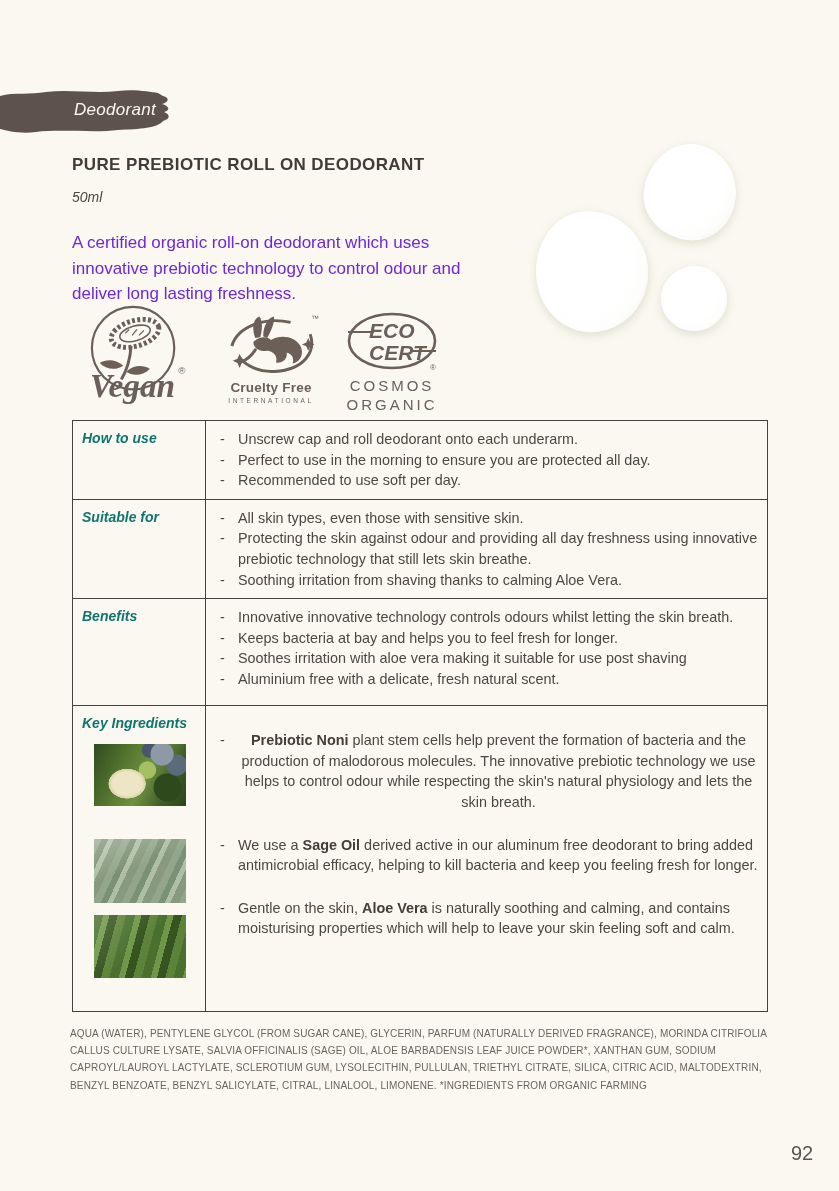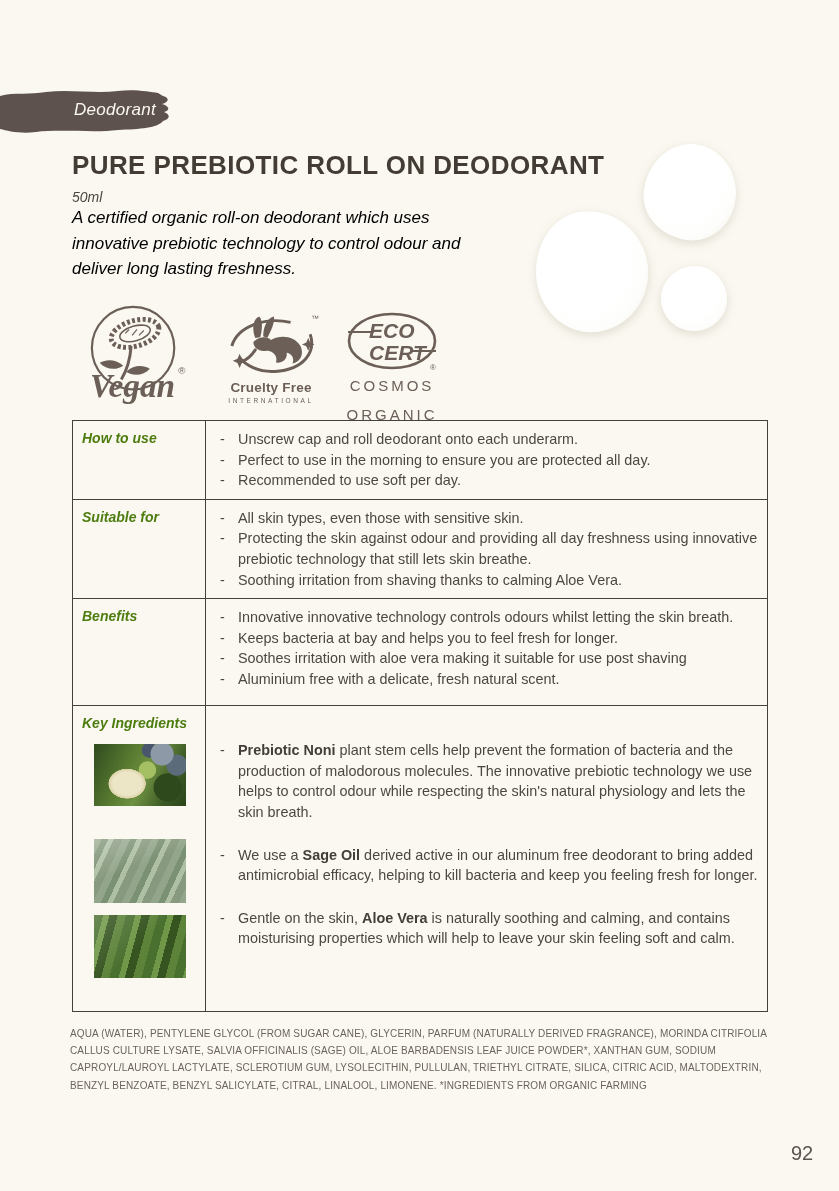--- a/index.html
+++ b/index.html
@@ -18,37 +18,37 @@
   .badge{position:absolute; left:0; top:88px; width:182px; height:48px;padding-left:16px;}
   .badge svg{position:absolute; left:0; top:0;}
   .badge-label{
     position:absolute; left:74px; top:12px; font-style:italic; font-size:17px;
     color:#FAF8F1; letter-spacing:.3px;
   }
 
   
   .title-block{position:absolute; left:72px; top:152px; width:480px;}
   .product-title{
-    font-size:26px; font-weight:700; letter-spacing:.4px; color:var(--title);
+    font-size:17px; font-weight:700; letter-spacing:.4px; color:var(--title);
     line-height:26px; white-space:nowrap;
   }
   .product-size{font-style:italic; font-size:14px; margin-top:11px; color:var(--body);}
   .product-desc{
-    font-style:italic; font-size:17px; line-height:25.5px;
-    width:412px; color:#000000;
+    margin-top:25px; font-size:17px; line-height:25.5px;
+    width:412px; color:#6d28d9;
   }
 
   
   .logos{position:absolute; left:78px; top:303px; display:flex; gap:26px; color:var(--logo);}
   .logo-block{display:flex; flex-direction:column; align-items:center;}
   .bunny-block{margin-top:9px;}
   .bunny-label{font-weight:700; font-size:13.5px; margin-top:4px; letter-spacing:.2px;}
   .bunny-sublabel{font-size:6.5px; letter-spacing:2.6px; margin-top:2px;}
   .eco-block{margin-top:9px;}
-  .eco-word{font-size:15px; letter-spacing:3px; line-height:17px; margin-top:12px;}
+  .eco-word{font-size:15px; letter-spacing:3px; line-height:17px; margin-top:2px;}
   .eco-word.first{margin-top:5px;}
 
   
   .blob{
     position:absolute;
     background:radial-gradient(ellipse at 42% 38%, #ffffff 0 52%, #fdfdfb 70%, #f3f0e8 88%, #e8e4d8 100%);
     box-shadow:0 3px 10px rgba(160,150,125,.28);
   }
   .blob1{left:536px; top:211px; width:112px; height:121px;
     border-radius:47% 53% 52% 48% / 52% 50% 50% 48%; transform:rotate(-8deg);}
@@ -57,29 +57,29 @@
   .blob3{left:661px; top:266px; width:66px; height:65px;
     border-radius:52% 48% 50% 50% / 50% 52% 48% 50%;}
 
   
   .info-table{
     position:absolute; left:72px; top:420px; width:696px;
     border-collapse:collapse; table-layout:fixed;
   }
   .info-table td{border:1px solid var(--border); vertical-align:top;}
   td.label-cell{width:133px; padding:9px 6px 8px 9px;}
-  .row-label{font-style:italic; font-weight:700; font-size:14px; color:#4d7c0f;}
+  .row-label{font-style:italic; font-weight:700; font-size:14px; color:#0f766e;}
   td.content-cell{padding:8px 6px 8px 6px;}
   ul.bullets{list-style:none; font-size:14.4px; line-height:20.6px; color:var(--body);}
   ul.bullets li{position:relative; padding-left:26px; padding-right:2px;}
   ul.bullets li::before{content:"-"; position:absolute; left:8px;}
   .row-howto{height:74px;} .row-suitable{height:93px;} .row-benefits{height:107px;}
   .row-keyingredients{height:306px;}
   ul.ki-bullets li{margin-top:22px;}
-  ul.ki-bullets li:first-child{margin-top:26px;}
+  ul.ki-bullets li:first-child{margin-top:16px;text-align:center;}
   ul.ki-bullets strong{font-weight:700; color:#443E38;}
   .ki-images{margin:13px 0 0 12px;}
   .ki-photo{width:92px; height:62px; margin-bottom:33px;}
   .ki-photo.sage{margin-bottom:12px; height:64px;}
   .ki-photo.aloe{margin-bottom:0; height:63px;}
   .photo-noni{background:
     radial-gradient(circle at 74% 16%, #8d99a6 0 13%, transparent 14%),
     radial-gradient(circle at 90% 34%, #5c6b7a 0 11%, transparent 12%),
     radial-gradient(circle at 60% 10%, #49566b 0 9%, transparent 10%),
     radial-gradient(ellipse 27% 32% at 36% 64%, #ede6c6 0 58%, #d9d2a8 74%, transparent 76%),

